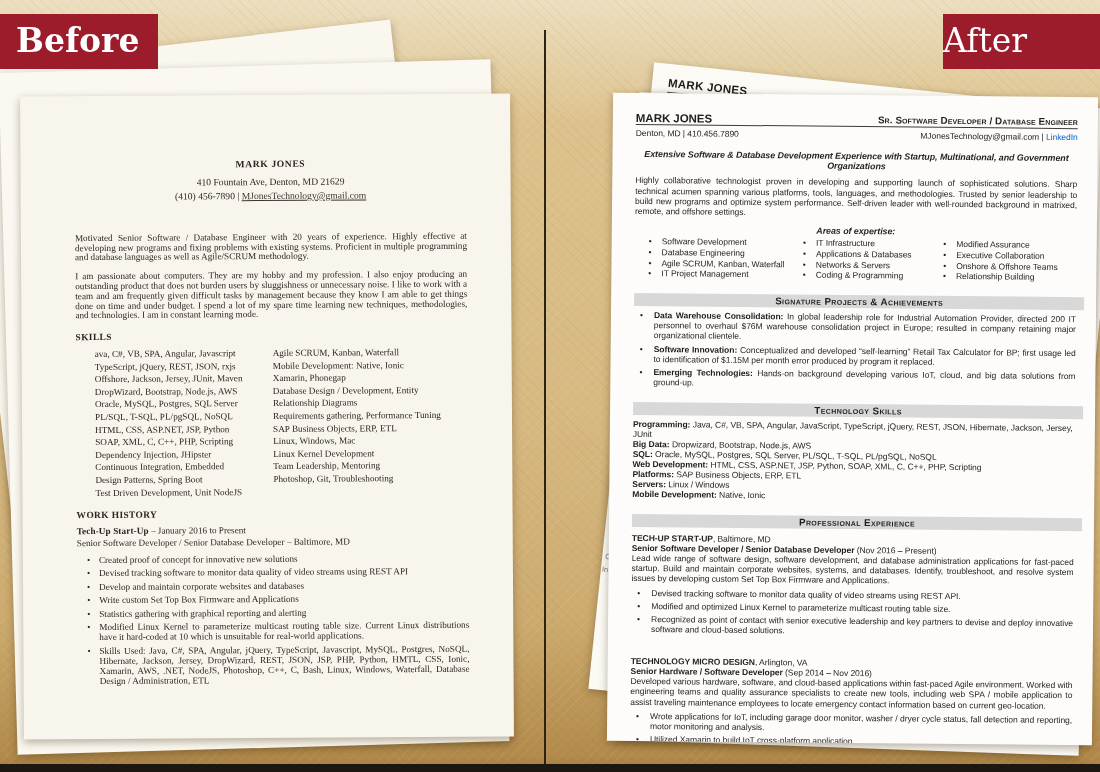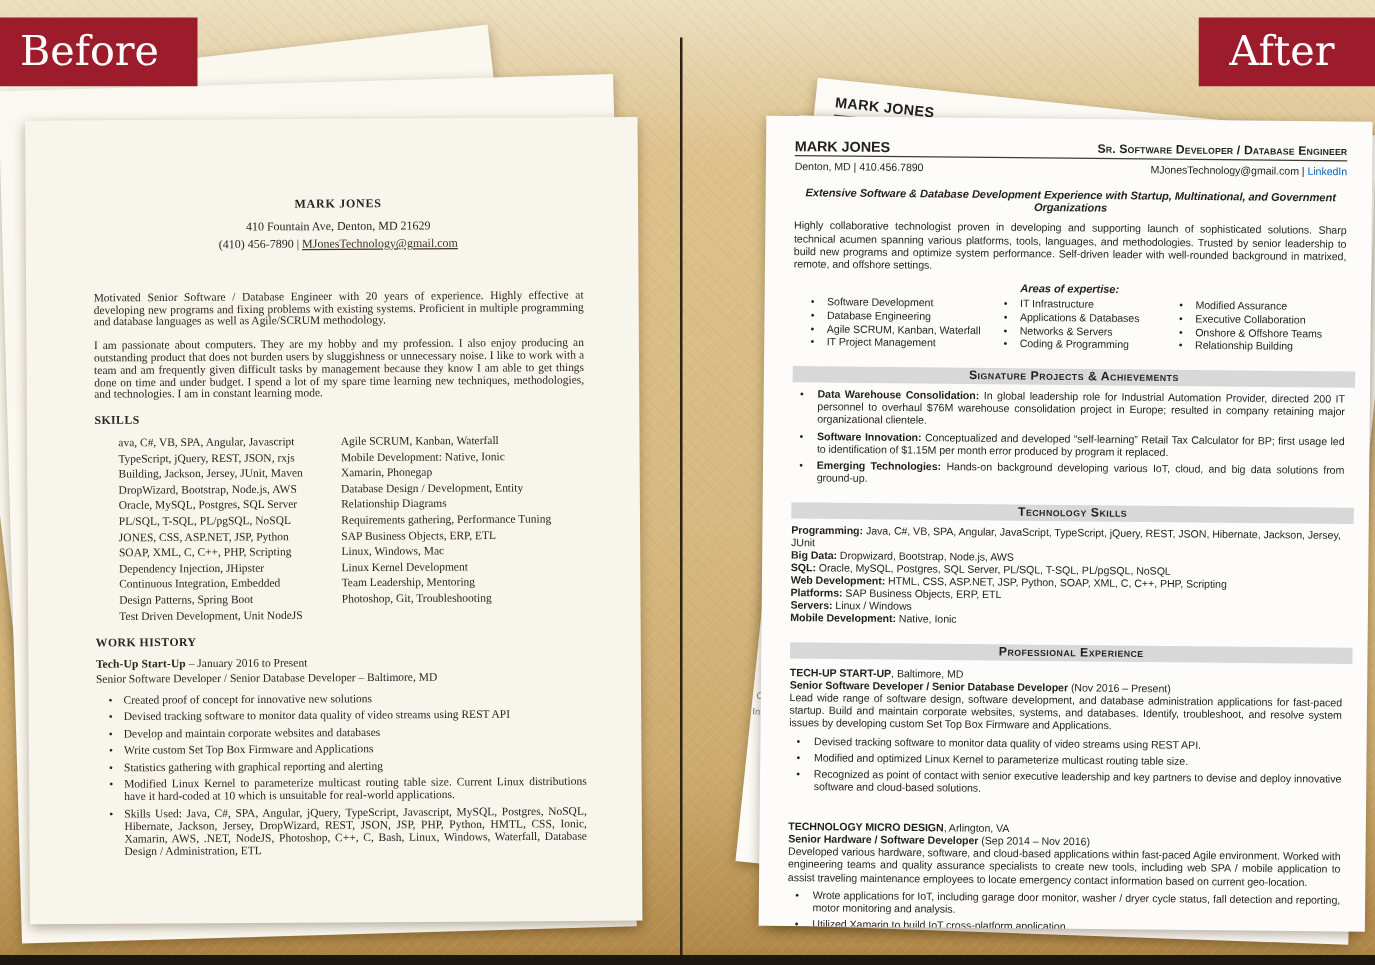--- a/index.html
+++ b/index.html
@@ -9,22 +9,22 @@
     background:
       repeating-linear-gradient(45deg, rgba(120,85,30,.05) 0 1px, transparent 1px 7px),
       repeating-linear-gradient(-45deg, rgba(255,250,235,.06) 0 1px, transparent 1px 7px),
       linear-gradient(180deg,#ecdfc0 0%,#ddc28d 16%,#d7ba82 52%,#cdab6f 80%,#b28a4b 98%,#9f7a3e 100%);
   }
   .floor{position:absolute;left:0;bottom:0;width:100%;height:8px;background:#1d1711;z-index:9;}
   .divider{position:absolute;left:544px;top:30px;width:2px;height:734px;background:#2c2314;z-index:1;}
 
   .banner{position:absolute;top:14px;height:55px;background:#9d1c2c;color:#fff;
     font-family:"DejaVu Serif",serif;font-size:33px;line-height:54px;z-index:8;}
-  .banner.before{left:0;width:142px;padding-left:16px;}
-  .banner.after{right:0;width:133px;padding-right:8px;text-align:center;}
+  .banner.before{left:0;width:142px;padding-left:16px;font-weight:bold;}
+  .banner.after{right:0;width:133px;padding-right:24px;text-align:left;}
 
   .sheet{position:absolute;background:#faf8f0;box-shadow:0 3px 9px rgba(66,44,12,.38);}
   
   .b-sheet1{left:-4px;top:42px;width:432px;height:646px;transform:rotate(-6.5deg);background:#f9f7ee;z-index:2;}
   .b-sheet2{left:8px;top:66px;width:492px;height:682px;transform:rotate(-1.6deg);z-index:3;}
   .b-page{left:22px;top:95px;width:490px;height:643px;transform:rotate(-0.35deg);background:#f8f5ec;z-index:4;overflow:hidden;}
   
   .a-sheet1{left:620px;top:85px;width:470px;height:630px;transform:rotate(6deg);background:#fbfaf5;z-index:2;overflow:hidden;}
   .a-sheet2{left:628px;top:100px;width:462px;height:648px;transform:rotate(2deg);background:#fcfbf8;z-index:3;}
   .a-page{left:610px;top:95px;width:485px;height:648px;transform:rotate(0.55deg);background:#fdfcfa;z-index:4;overflow:hidden;}
@@ -107,25 +107,25 @@
         <span class="u">MJonesTechnology@gmail.com</span>
       </div>
       <div class="b-para first">Motivated Senior Software / Database Engineer with 20 years of experience.  Highly effective at developing new programs and fixing problems with existing systems. Proficient in multiple programming and database languages as well as Agile/SCRUM methodology.</div>
       <div class="b-para">I am passionate about computers.  They are my hobby and my profession.  I also enjoy producing an outstanding product that does not burden users by sluggishness or unnecessary noise.  I like to work with a team and am frequently given difficult tasks by management because they know I am able to get things done on time and under budget.  I spend a lot of my spare time learning new techniques, methodologies, and technologies.  I am in constant learning mode.</div>
       <div class="b-h">SKILLS</div>
       <div class="b-skillcols">
         <div class="col1">
 
         <div>ava, C#, VB, SPA, Angular, Javascript</div>
             <div>TypeScript, jQuery, REST, JSON, rxjs</div>
-            <div>Building, Jackson, Jersey, JUnit, Maven</div>
+            <div>Offshore, Jackson, Jersey, JUnit, Maven</div>
             <div>DropWizard, Bootstrap, Node.js, AWS</div>
             <div>Oracle, MySQL, Postgres, SQL Server</div>
             <div>PL/SQL, T-SQL, PL/pgSQL, NoSQL</div>
-            <div>JONES, CSS, ASP.NET, JSP, Python</div>
+            <div>HTML, CSS, ASP.NET, JSP, Python</div>
             <div>SOAP, XML, C, C++, PHP, Scripting</div>
             <div>Dependency Injection, JHipster</div>
             <div>Continuous Integration, Embedded</div>
             <div>Design Patterns, Spring Boot</div>
             <div>Test Driven Development, Unit NodeJS</div>
           </div>
         <div class="col2">
 
         <div>Agile SCRUM, Kanban, Waterfall</div>
             <div>Mobile Development: Native, Ionic</div>

